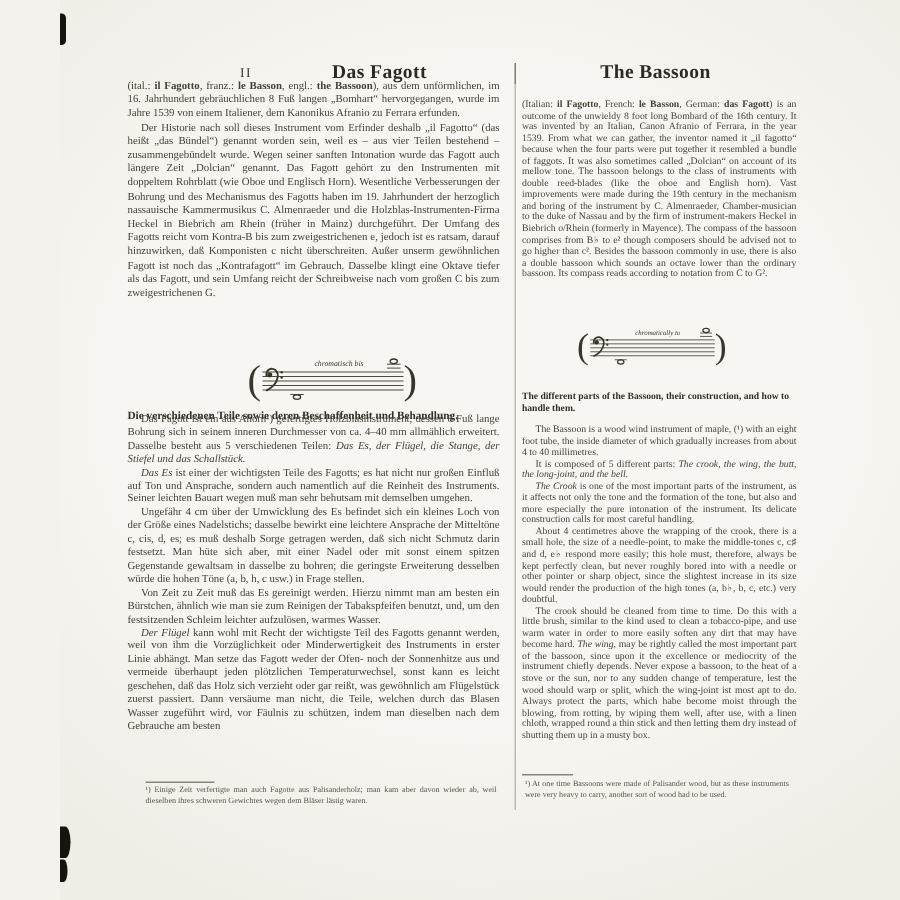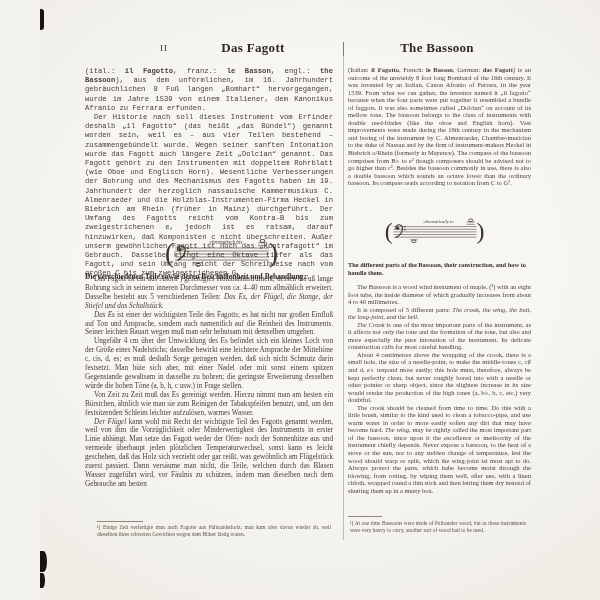--- a/index.html
+++ b/index.html
@@ -7,21 +7,21 @@
        font-family:"Liberation Serif","DejaVu Serif","DejaVu Sans",serif;}
   .page{position:absolute;inset:0;
         background:radial-gradient(ellipse 75% 62% at 50% 44%, #f8f6f2 55%, #efede6 100%);margin-left:40px;}
   .pagenum{position:absolute;left:120px;top:43px;font-size:9px;letter-spacing:1px;color:#3c372f;}
   .title{position:absolute;top:40px;width:130px;text-align:center;font-size:13px;
          font-weight:bold;color:#2e2a23;letter-spacing:0.3px;}
   .title-l{left:148px;} .title-r{left:332px;}
   .divider{position:absolute;left:303px;top:42px;width:1px;height:498px;
            background:linear-gradient(#6b655b 0 14px,#b6b1a7 14px 100%);opacity:.85;}
   .col{position:absolute;text-align:justify;color:#474138;}
-  .intro-l{left:45px;top:67px;width:248px;font-size:7.2px;line-height:9.2px;font-family:Liberation Mono, monospace;}
+  .intro-l{left:45px;top:53px;width:248px;font-size:7.2px;line-height:9.2px;}
   .body-l {left:45px;top:275px;width:248px;font-size:7.2px;line-height:8.9px;}
   .intro-r{left:308px;top:66px;width:183px;font-size:6.5px;line-height:7.55px;}
   .body-r {left:308px;top:283px;width:183px;font-size:6.5px;line-height:7.55px;}
   .col p{margin:0;padding:0;}
   .ind{text-indent:9px;}
   .h2{position:absolute;text-align:left;font-weight:bold;color:#332e26;}
   .h2-l{left:45px;top:272px;width:248px;font-size:7.5px;line-height:9.2px;}
   .h2-r{left:308px;top:261px;width:183px;font-size:6.4px;line-height:8.1px;}
   .music{position:absolute;}
   .music-l{left:126px;top:236px;}

